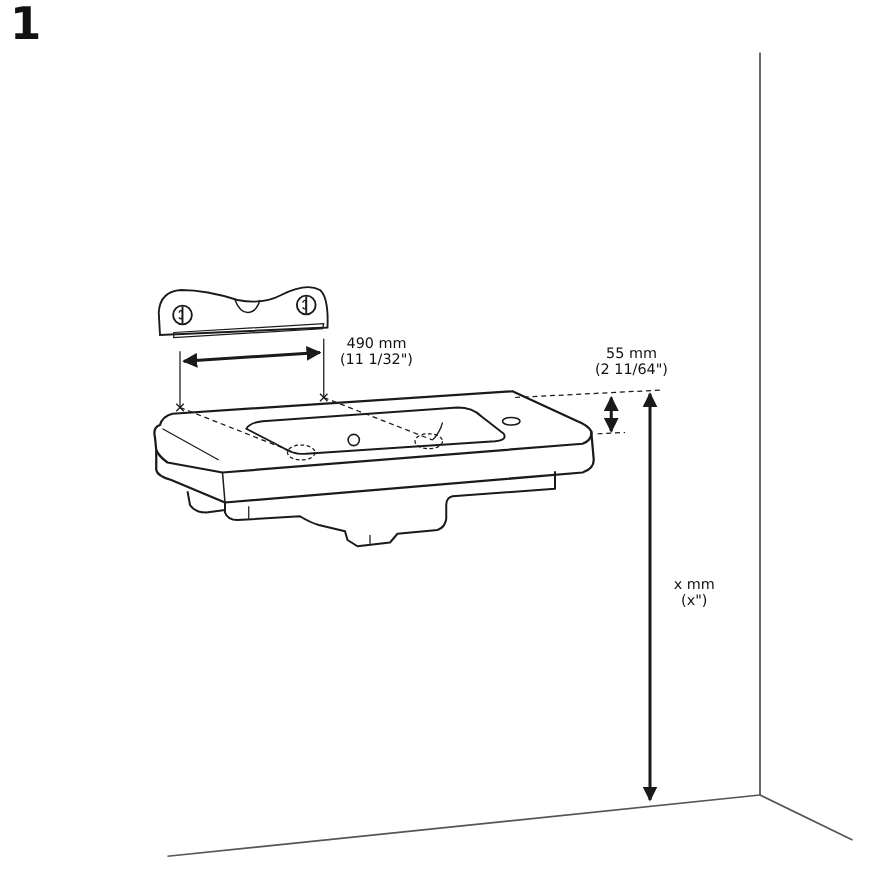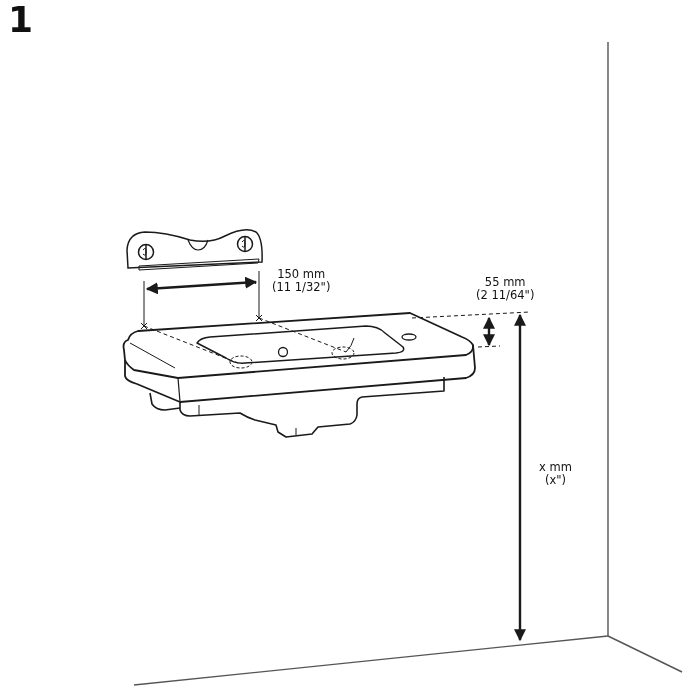--- a/index.html
+++ b/index.html
@@ -79,21 +79,21 @@
     <line x1="478" y1="347" x2="500" y2="346" stroke-dasharray="4,3" stroke-width="1"></line>
     <line x1="489" y1="318" x2="489" y2="345" stroke-width="2.4" marker-start="url(#ah)" marker-end="url(#ah)"></line>
   </g>
 
   <g stroke="#1a1a1a" fill="none">
     <line x1="520" y1="315" x2="520" y2="640" stroke-width="2.4" marker-start="url(#ah)" marker-end="url(#ah)"></line>
   </g>
 </svg>
 
 <div class="label" style="left:272px; top:268px;">
-  <div>150 mm</div>
+  <div>490 mm</div>
   <div>(11 1/32")</div>
 </div>
 
 <div class="label" style="left:476px; top:276px;">
   <div>55 mm</div>
   <div>(2 11/64")</div>
 </div>
 
 <div class="label" style="left:539px; top:461px;">
   <div>x mm</div>

